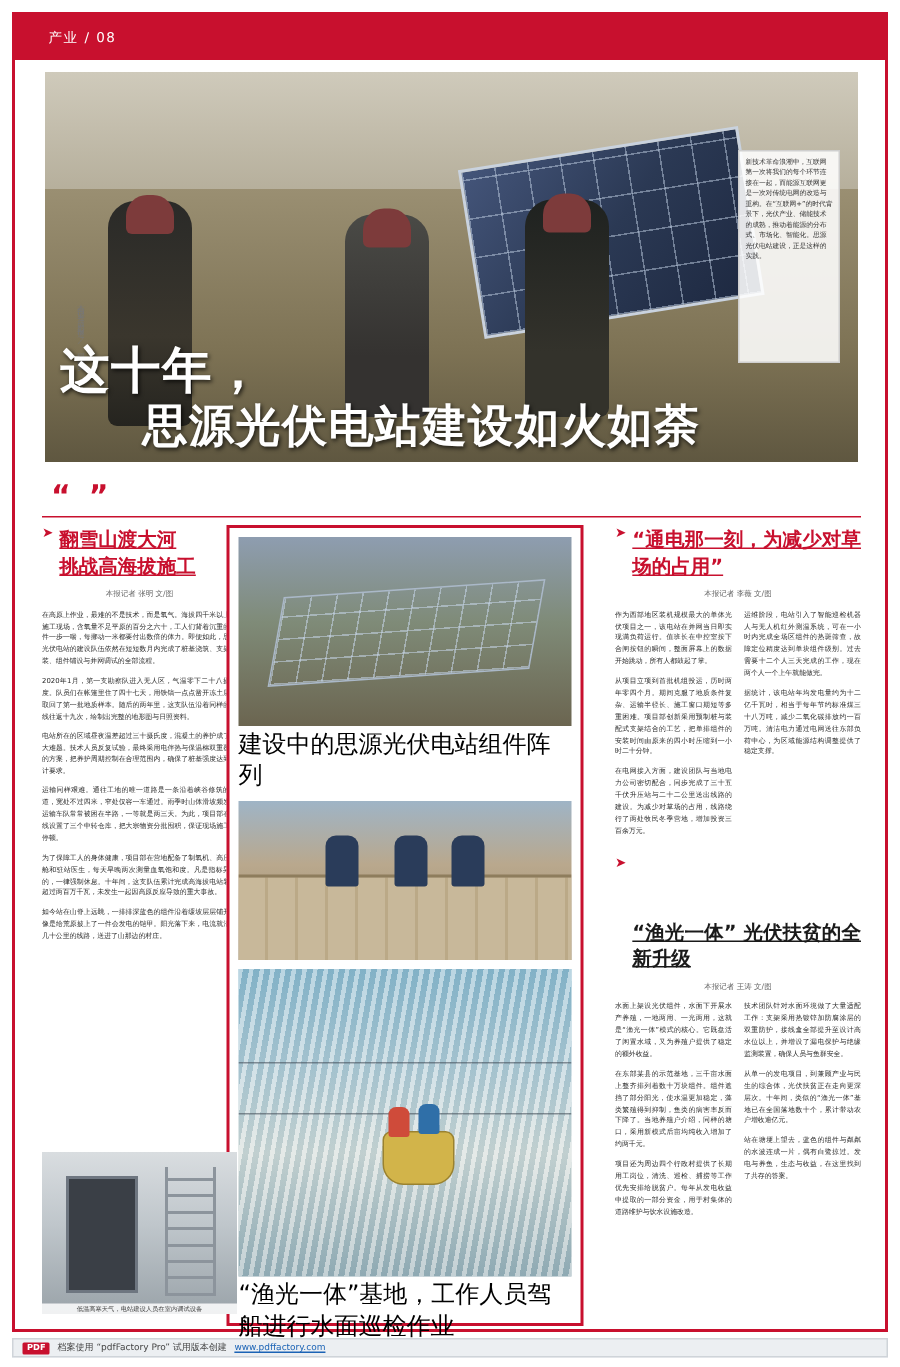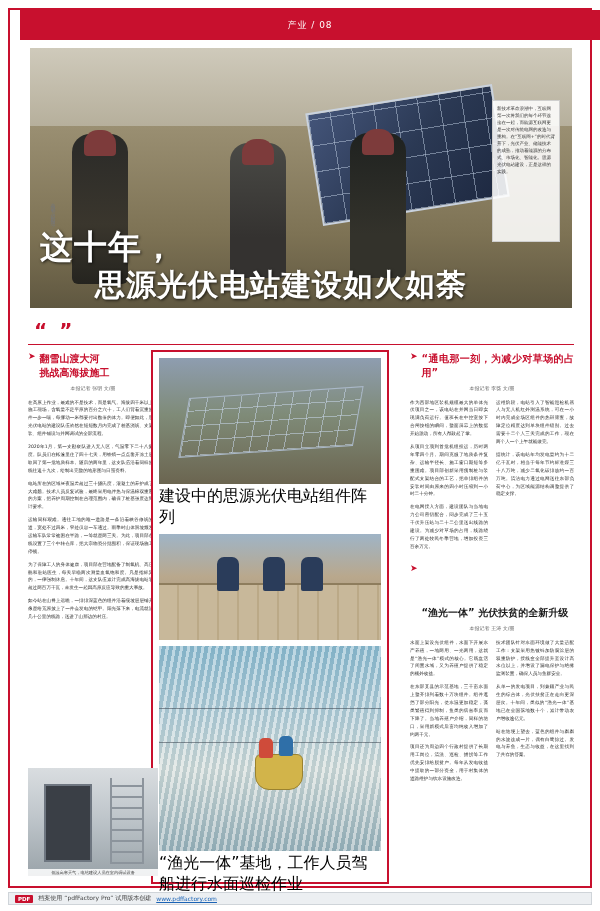--- a/index.html
+++ b/index.html
@@ -23,29 +23,28 @@
     left: 8px;
     top: 8px;
     width: 584px;
     height: 880px;
     border: 2px solid #c8102e;
     box-sizing: border-box;
   }
   
   .masthead {
     position: absolute;
-    left: 20px;
+    left: 10px;
     top: 10px;
     width: 580px;
     height: 30px;
     background: #c8102e;
     box-sizing: border-box;
     display: flex;
-    align-items: center;
-    flex-direction: column;
+    align-items: flex-end;
   }
   .masthead-left {
     width: 90px;
     height: 30px;
     display: flex;
     align-items: center;
     justify-content: center;
     color: #ffffff;
     font-size: 9px;
     letter-spacing: 1px;
@@ -186,24 +185,25 @@
     align-items: flex-start;
     gap: 4px;
     margin-bottom: 5px;
   }
   .arrow {
     color: #c8102e;
     font-size: 9px;
     line-height: 1.1;
   }
   .subhead-text {
-    font-size: 10px;
+    font-size: 13px;
     font-weight: bold;
     color: #c8102e;
     line-height: 1.35;
+    text-decoration: underline;
   }
   .subhead-text.black { color: #1a1a1a; margin-top: 42px; }
   .byline {
     font-size: 5px;
     color: #666;
     text-align: center;
     margin: 4px 0 6px 0;
   }
   .para { margin: 0 0 5px 0; }
   .two-sub {

